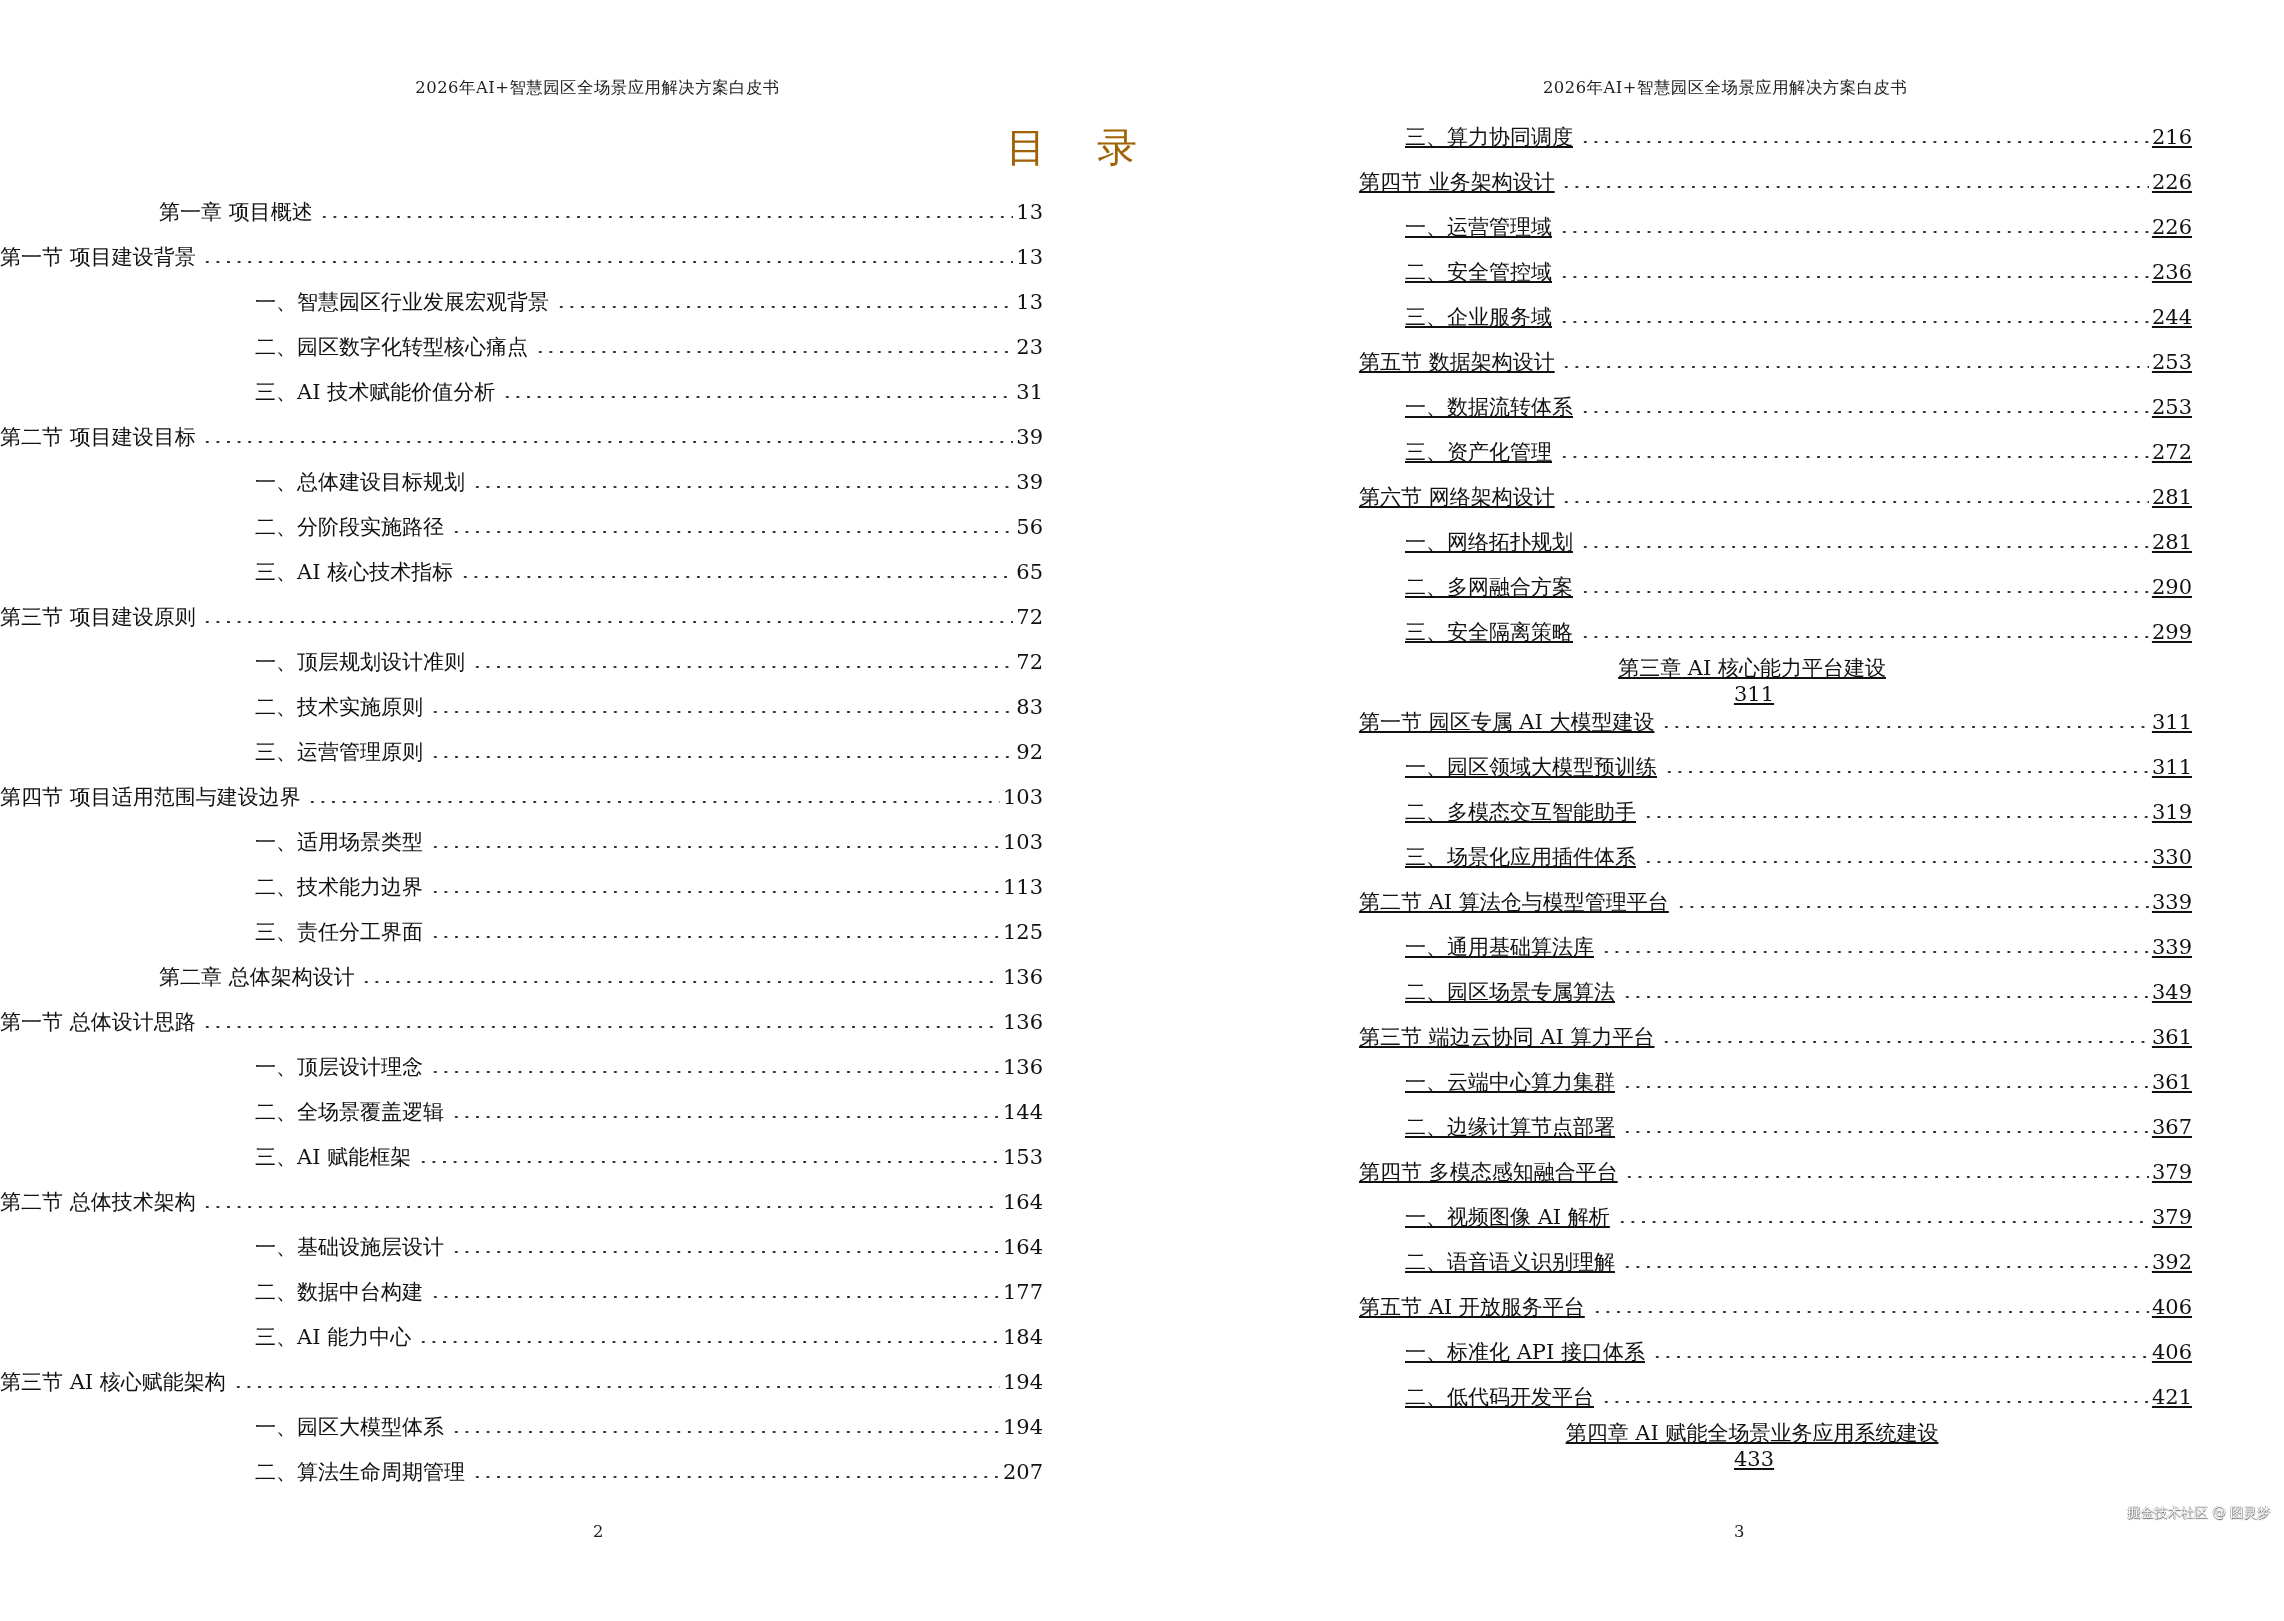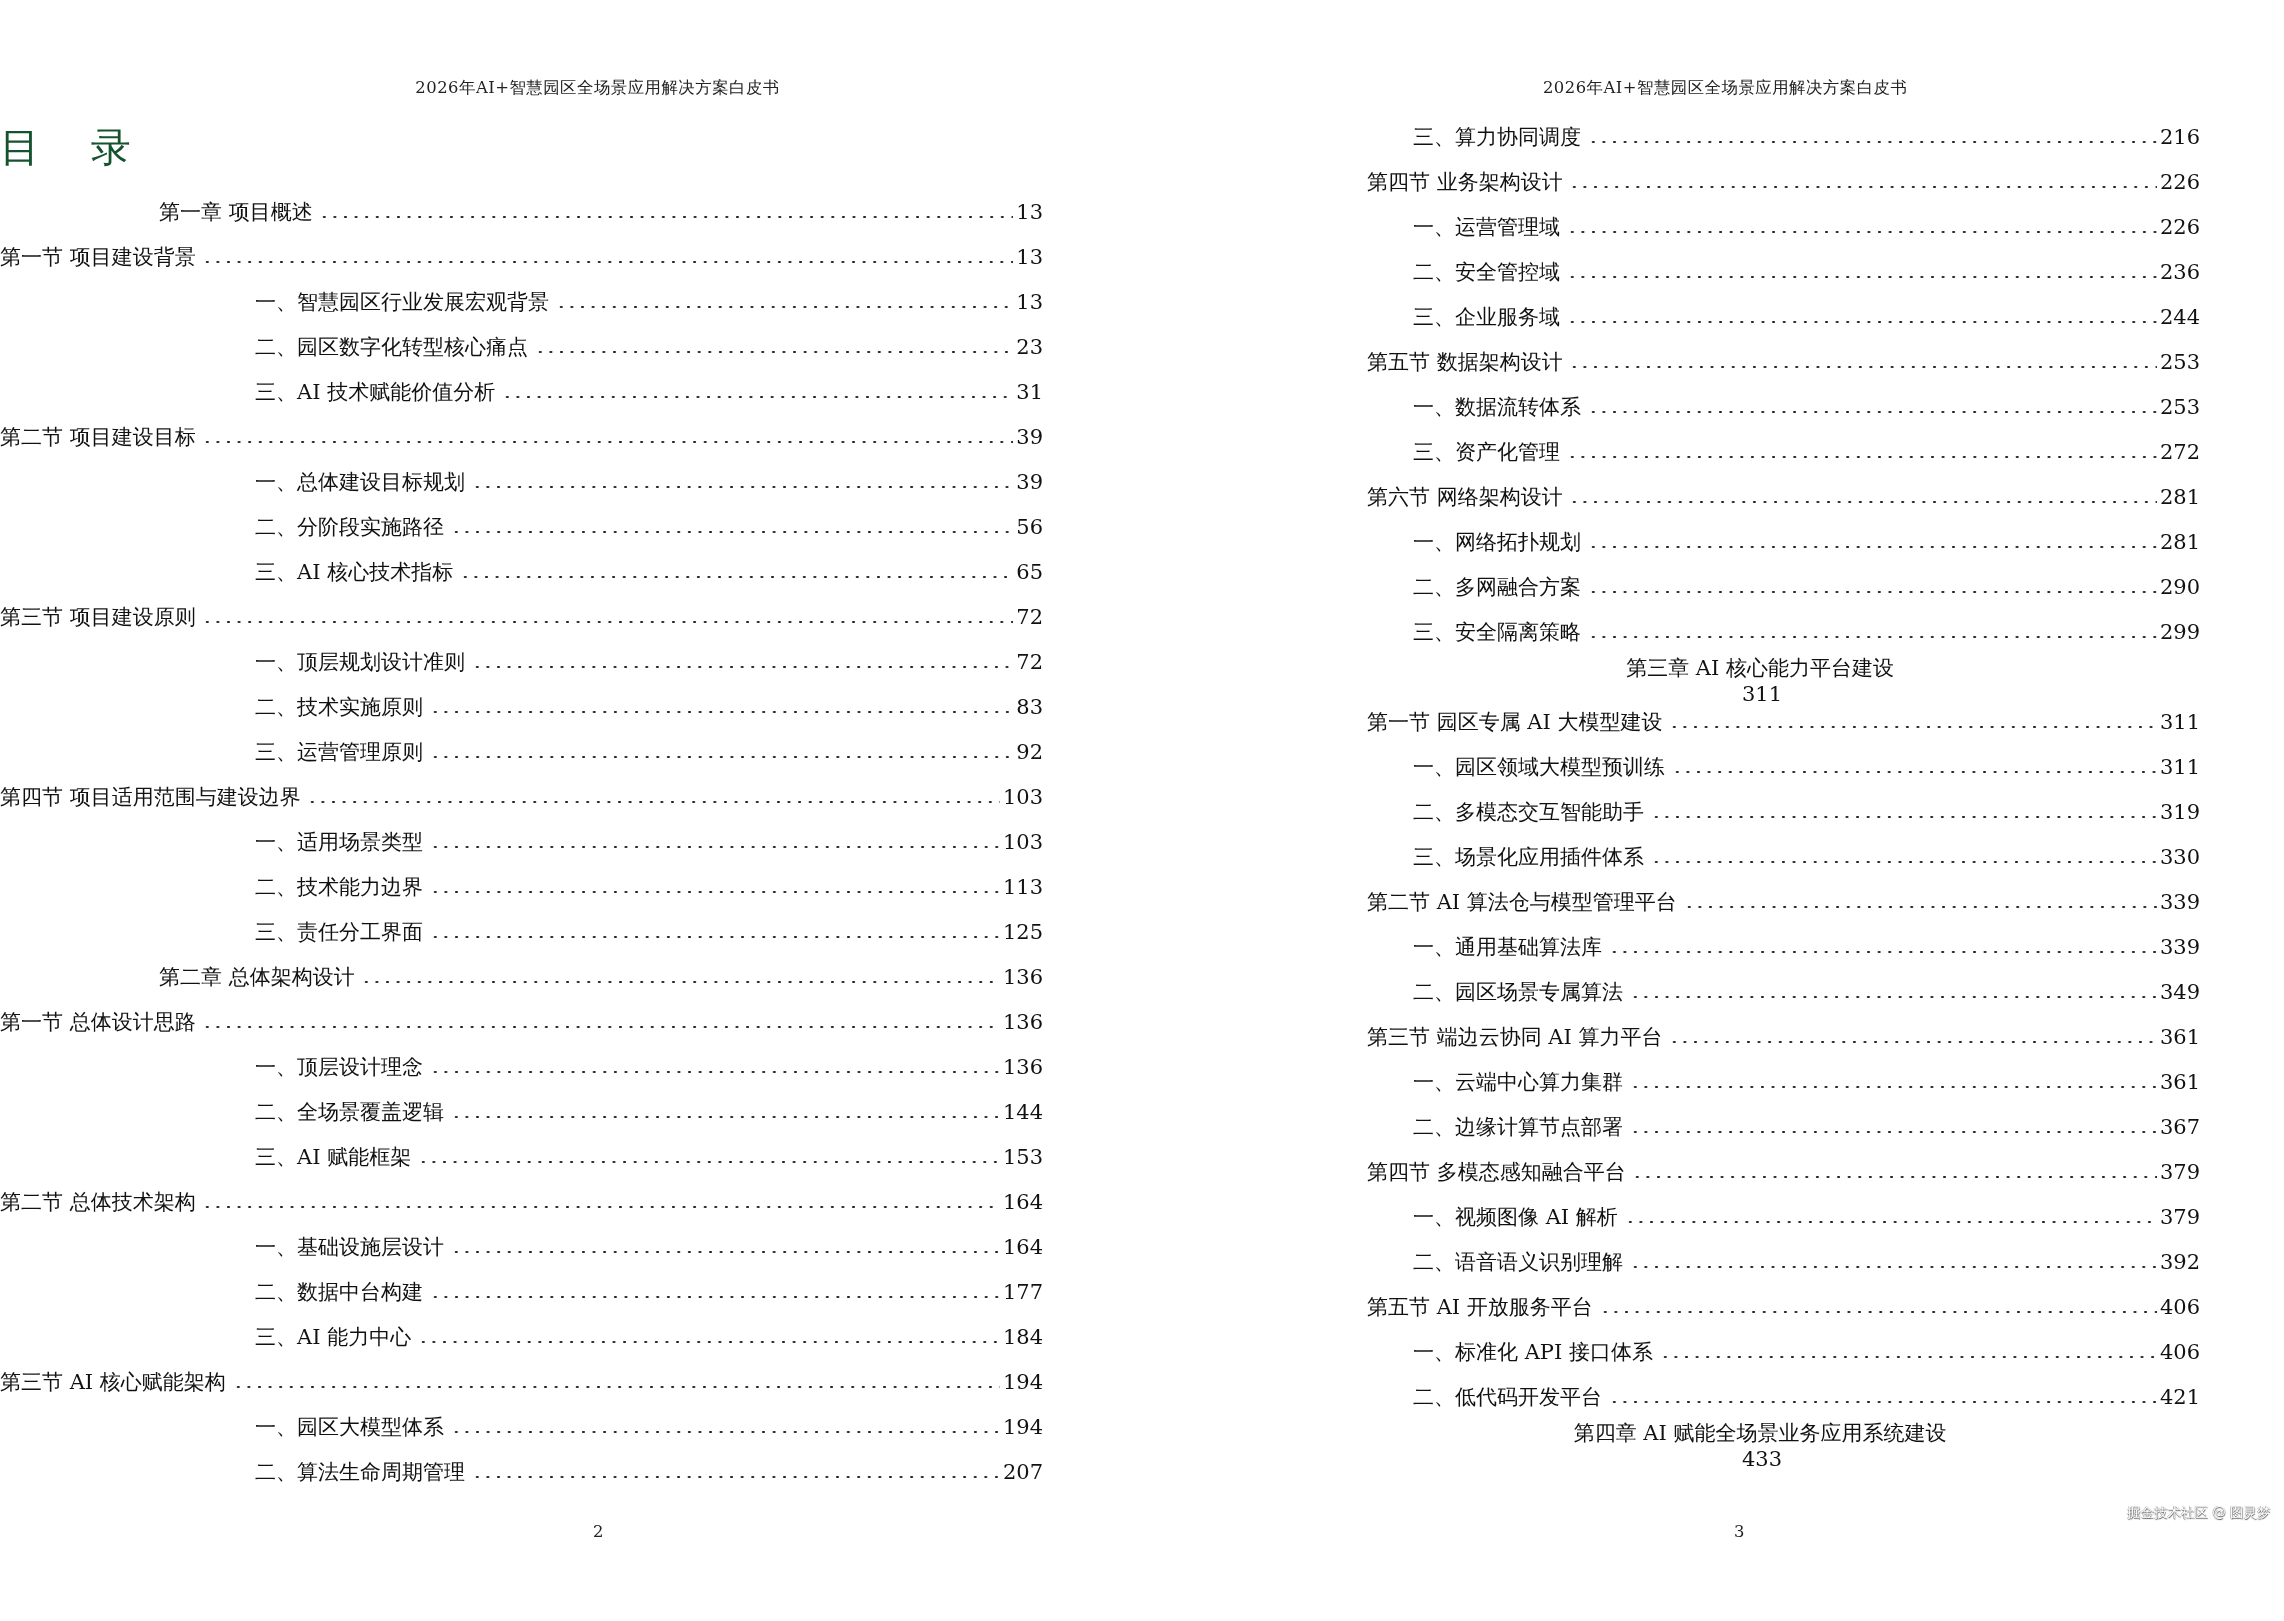--- a/index.html
+++ b/index.html
@@ -5,25 +5,25 @@
   html, body { margin:0; padding:0; background:#ffffff; }
   body { width:2284px; height:1622px; position:relative; overflow:hidden;
          font-family:"DejaVu Serif","Liberation Serif",serif; color:#111; }
   .page { position:absolute; top:0; height:1168px; }
   .page.left { left:0; width:1142px; }
   .page.right { left:1142px; width:1142px; }
   .running-header { position:absolute; top:77px; width:100%; text-align:center;
          font-size:16.4px; letter-spacing:0.5px; color:#222; }
   .page.left .running-header { left:0; width:1195px; }
   .page.right .running-header { left:-14.4px; width:1195px; }
-  .toc-title { position:absolute; top:120px; left:0; width:1156px; text-align:left;
-         font-size:40px; letter-spacing:19px; color:#14532d; }
+  .toc-title { position:absolute; top:120px; left:0; width:1156px; text-align:right;
+         font-size:40px; letter-spacing:19px; color:#a16207; }
   .toc { position:absolute; margin:0; padding:0; list-style:none; }
   .page.left .toc { top:189px; left:0; width:1043px; }
-  .page.right .toc { top:114px; left:16px; width:1042px; }
+  .page.right .toc { top:114px; left:8px; width:1042px;text-decoration:underline; }
   .toc-row { position:relative; height:45px; display:flex; align-items:center; font-size:21px; }
   .toc-row .label { white-space:nowrap; padding-right:3.9px; background:#fff; position:relative; z-index:1; }
   .toc-row .leader { flex:1; height:21px; margin:0 2.9px; position:relative; overflow:hidden; }
   .toc-row .leader::after { content:""; position:absolute; left:0; right:0; bottom:3.9px; height:2.4px;
       background-image:radial-gradient(circle, #222 1.1px, transparent 1.3px);
       background-size:10.6px 2.4px; background-repeat:repeat-x; }
   .toc-row .num { white-space:nowrap; text-align:right; min-width:19px; font-size:21px; }
   .lvl-chapter { }
   .page.left .lvl-chapter { padding-left:159px; }
   .page.left .lvl-section { }

